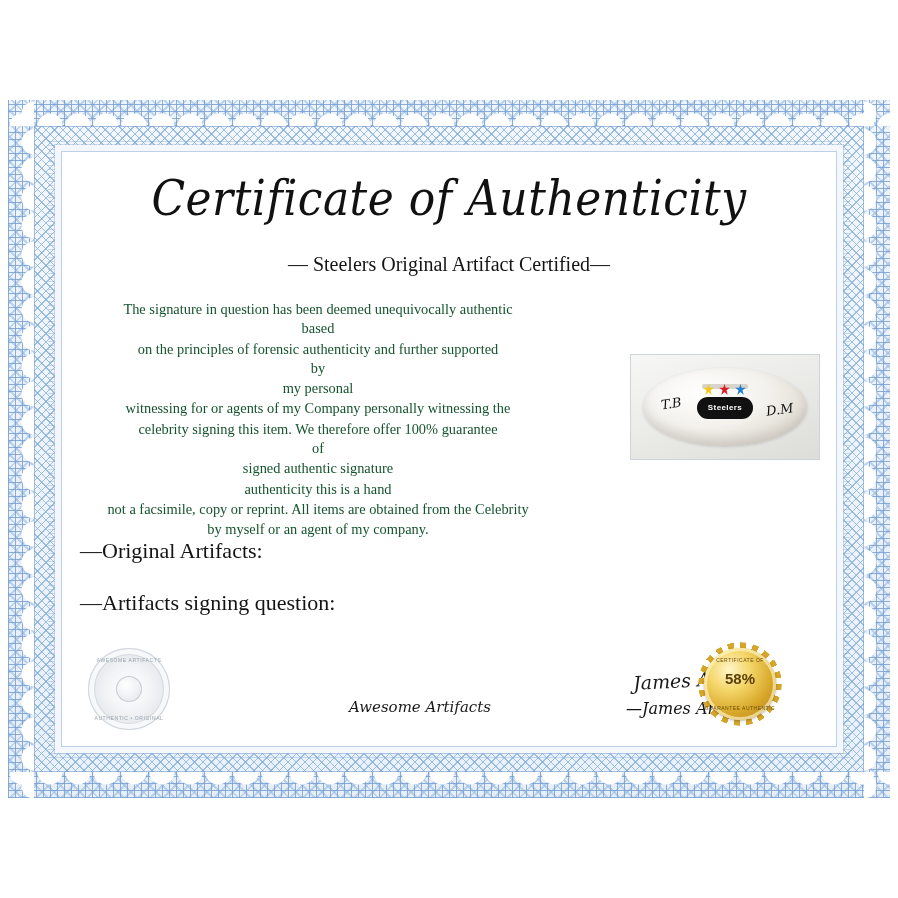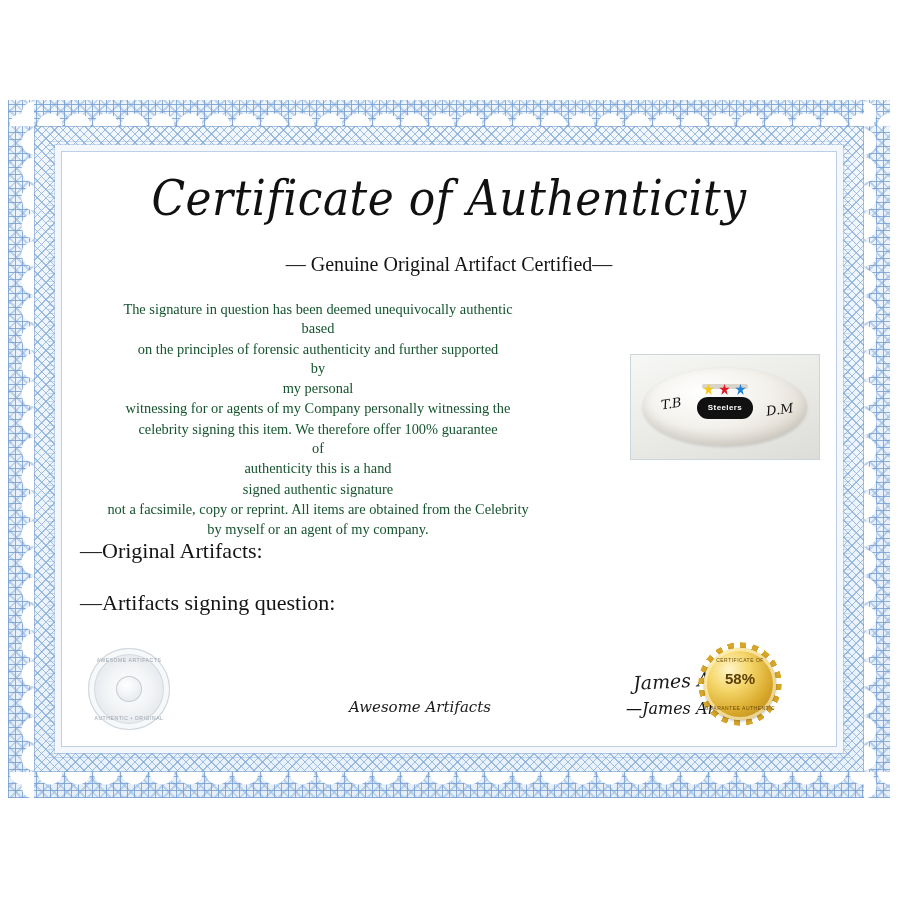--- a/index.html
+++ b/index.html
@@ -405,30 +405,30 @@
   <div class="lace-left"></div>
   <div class="lace-right"></div>
   <div class="border-mid"></div>
   <div class="guilloche-ring"></div>
   <div class="border-inner-white"></div>
 
   <div class="content">
 
     <div class="cert-title">Certificate of Authenticity</div>
 
-    <div class="cert-subtitle">— Genuine Original Artifact Certified—</div>
+    <div class="cert-subtitle">— Steelers Original Artifact Certified—</div>
 
     <div class="body-block">
       <p class="line-indent-1">The signature in question has been deemed unequivocally authentic based</p>
       <p class="line-indent-2">on the principles of  forensic authenticity and further supported by</p>
       <p class="line-indent-3">my personal</p>
       <p class="line-indent-1">witnessing for or agents of my Company personally witnessing the</p>
       <p class="line-indent-2">celebrity signing this item. We therefore offer 100% guarantee of</p>
+      <p class="line-indent-3">signed authentic signature</p>
       <p class="line-indent-3">authenticity this is a hand</p>
-      <p class="line-indent-3">signed authentic signature</p>
       <p class="line-indent-1">not a facsimile, copy or reprint. All items are obtained from the Celebrity</p>
       <p class="line-indent-2">by myself or an agent of my company.</p>
     </div>
 
     <div class="photo">
       <div class="ball">
         <div class="laces"></div>
         <div class="team-logo">
           <div class="hypo h1"></div>
           <div class="hypo h2"></div>

